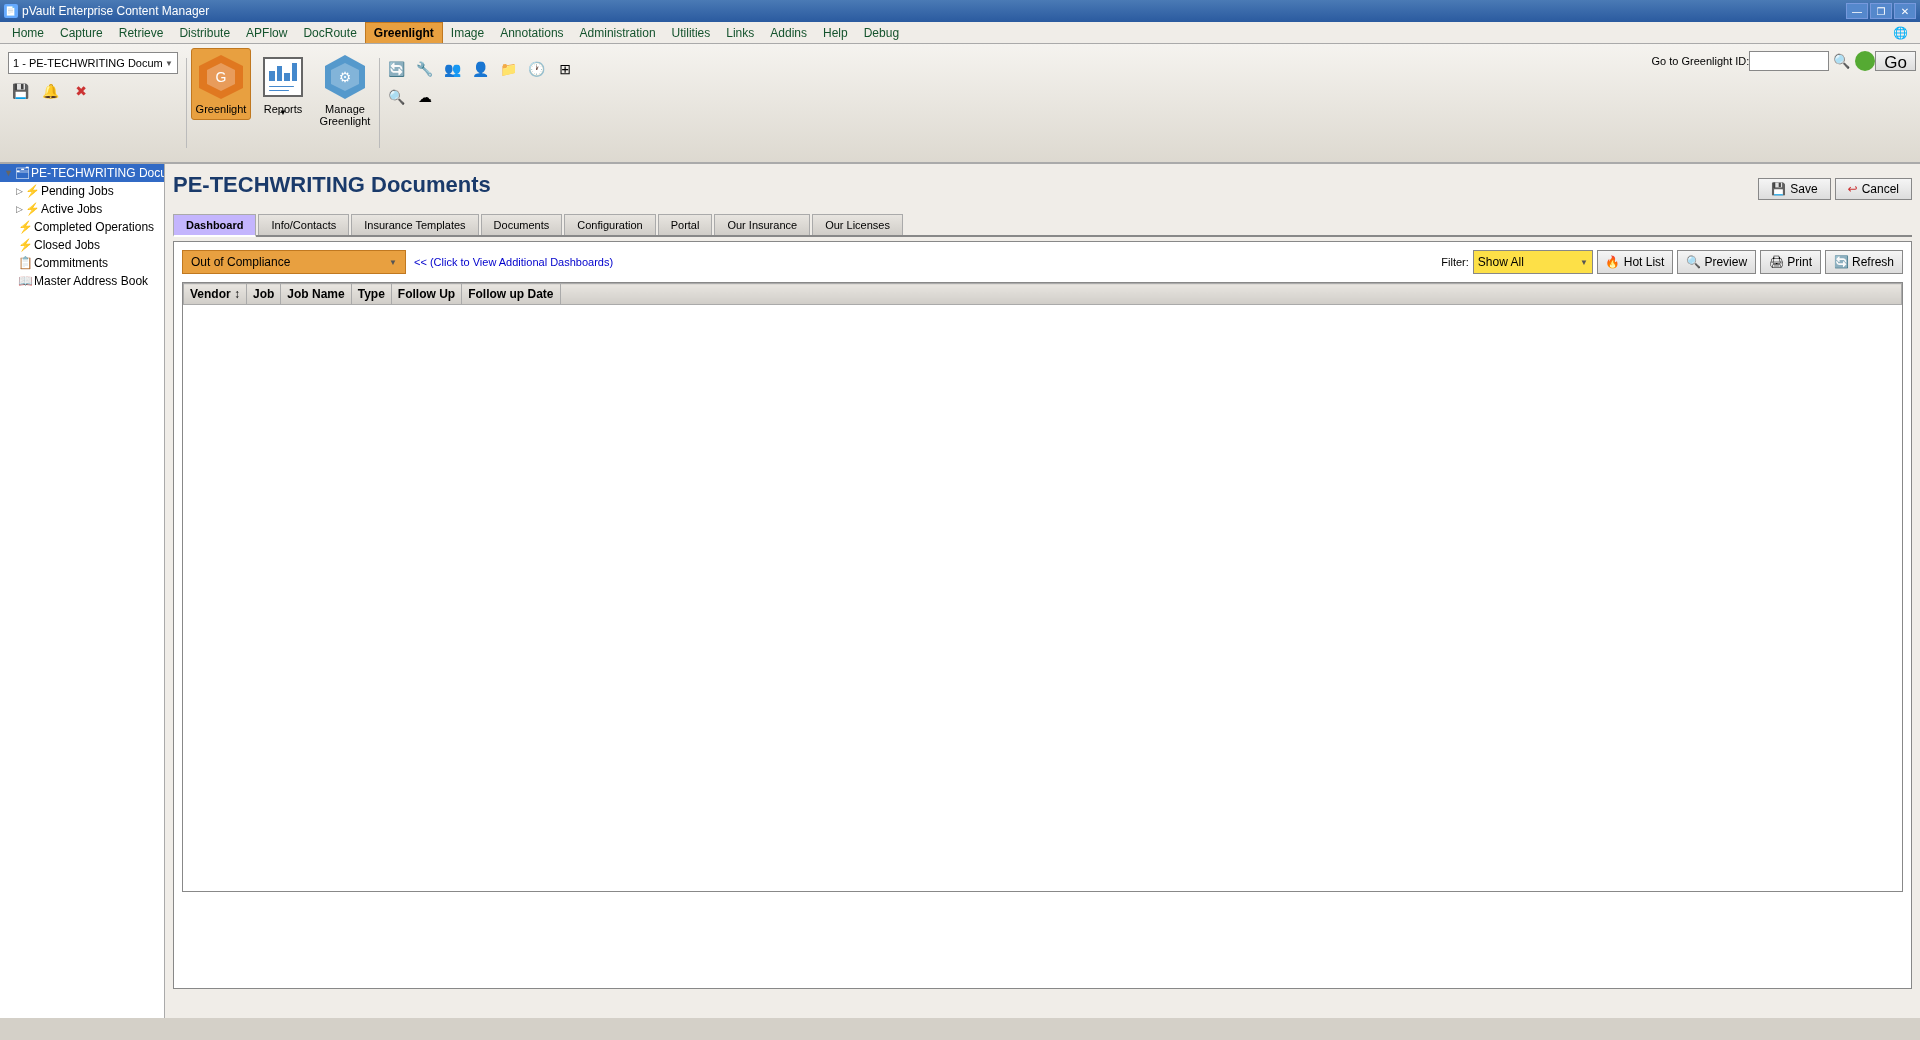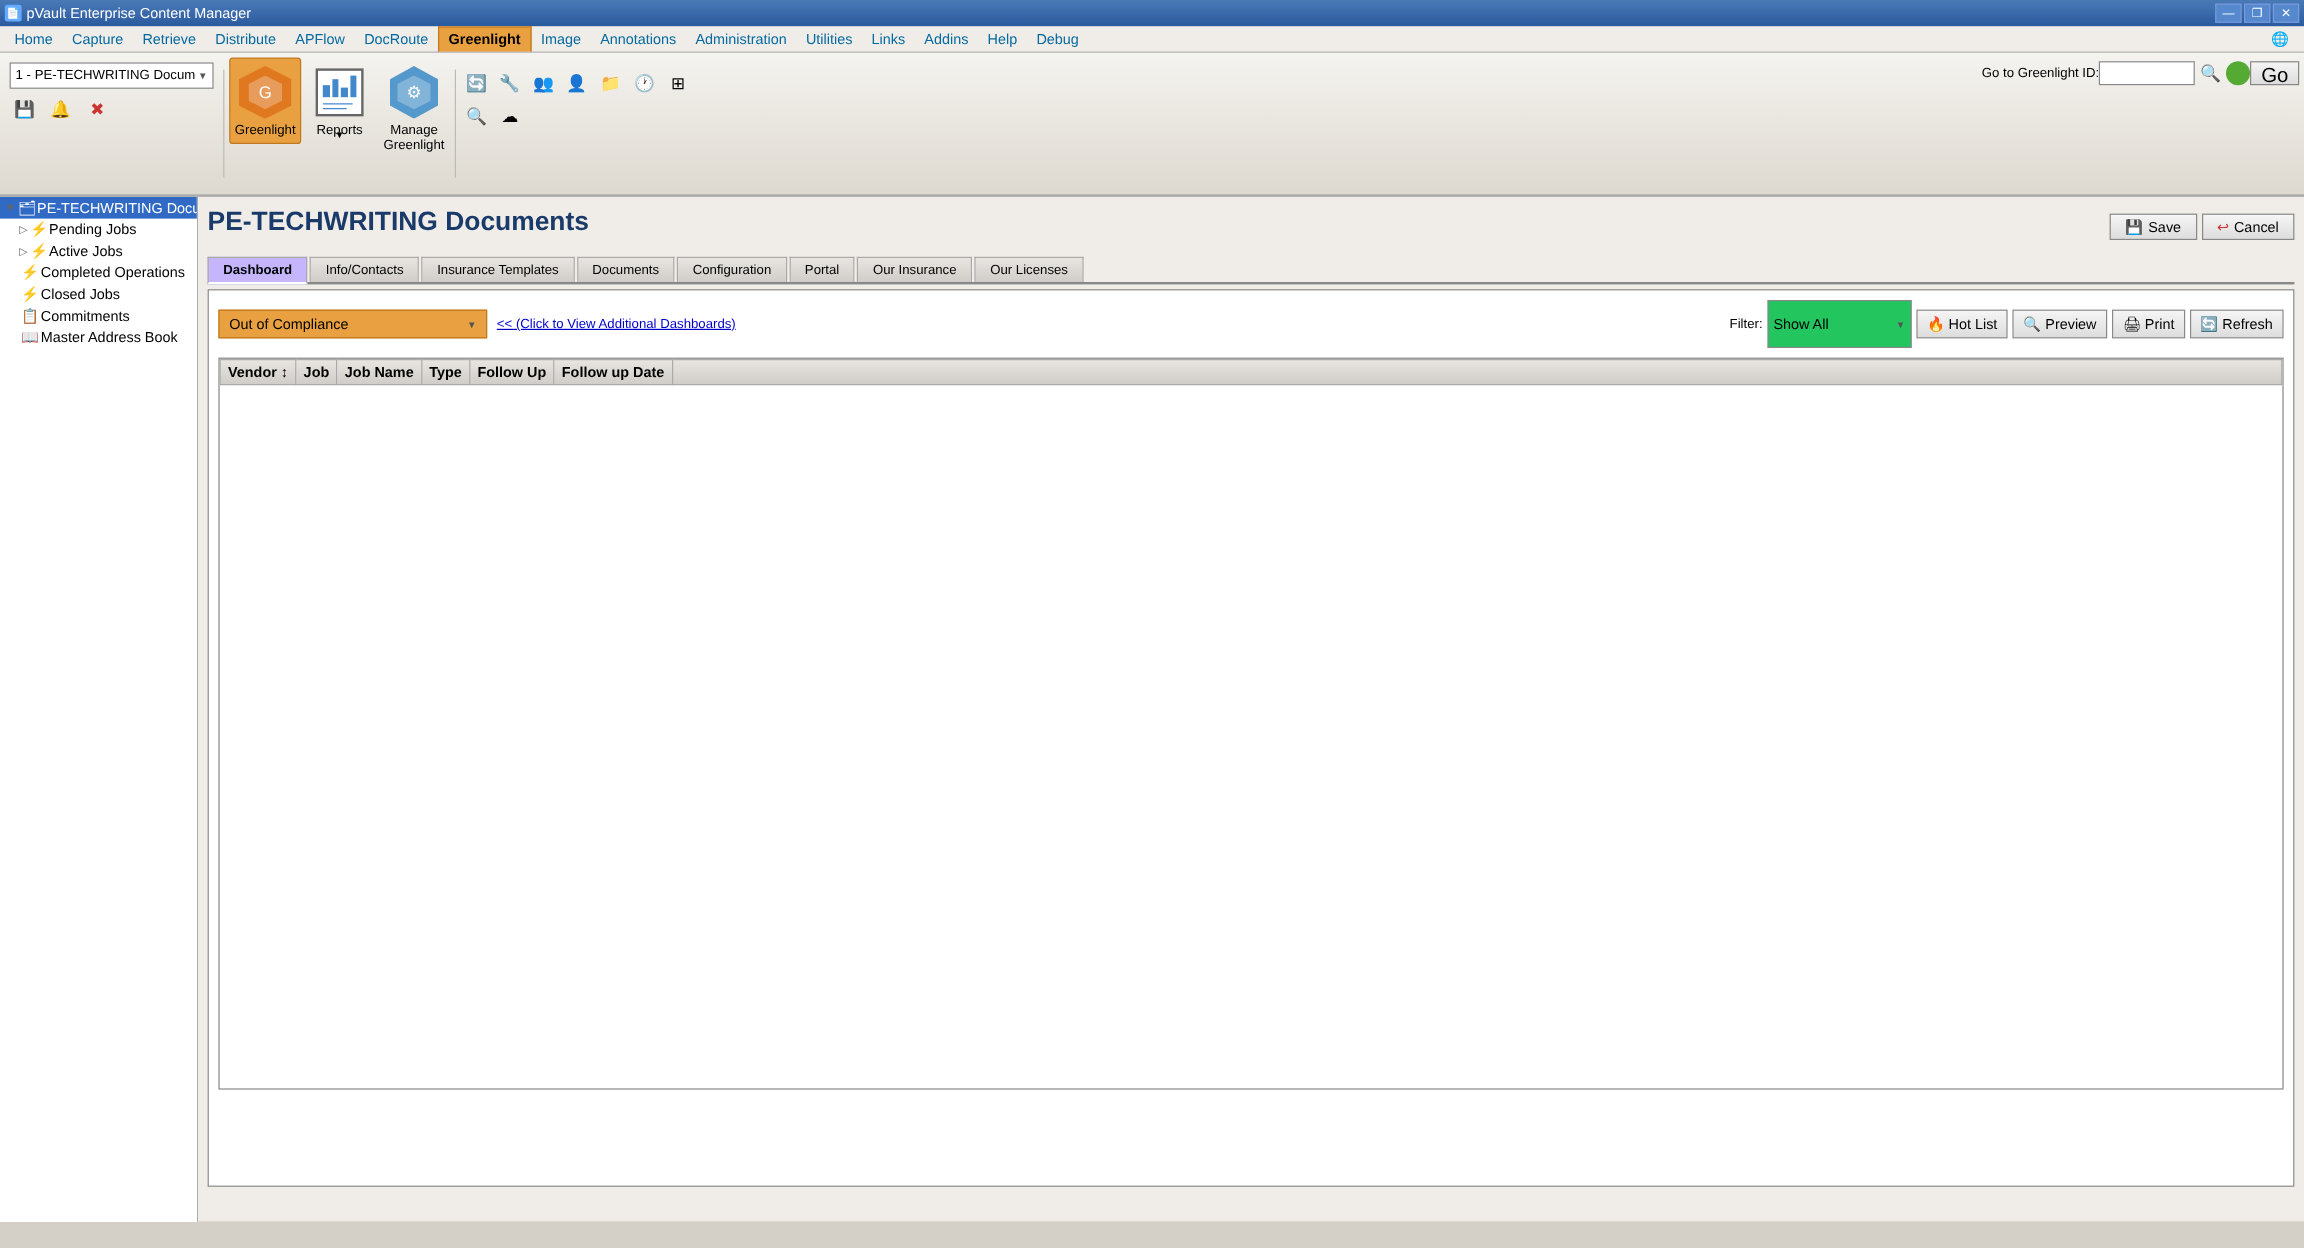--- a/index.html
+++ b/index.html
@@ -31,21 +31,21 @@
       align-items: center;
       border-bottom: 1px solid #aaa;
       padding: 0 4px;
     }
     .menu-item {
       padding: 2px 8px;
       cursor: pointer;
       height: 100%;
       display: flex;
       align-items: center;
-      color: #0369a1;
+      color: #14532d;
     }
     .menu-item.active {
       background: #e8a040;
       border: 1px solid #c07820;
       border-bottom: none;
       color: #000;
       font-weight: 600;
     }
 
     
@@ -201,32 +201,31 @@
       padding: 3px 8px;
       width: 224px;
       height: 24px;
       display: flex; align-items: center; justify-content: space-between;
       cursor: pointer;
       color: #000;
       font-size: 12px;
     }
     .additional-dashboards {
       color: #0000cc;
-      text-decoration: underline;
       cursor: pointer;
       font-size: 11px;
     }
     .filter-area {
       margin-left: auto;
       display: flex; align-items: center; gap: 4px;
     }
     .filter-label { font-size: 11px; }
     .filter-select {
-      width: 120px; height: 40px;
-      border: 1px solid #888; background: #22c55e;
+      width: 120px; height: 24px;
+      border: 1px solid #888; background: #fde047;
       font-size: 11px;
       display: flex; align-items: center; justify-content: space-between;
       padding: 1px 4px; cursor: pointer;
     }
     .action-btn {
       display: flex; align-items: center; gap: 3px;
       padding: 2px 8px; cursor: pointer;
       border: 1px solid #888;
       background: linear-gradient(to bottom, #f5f5f5, #ddd);
       font-size: 11px; height: 24px;

